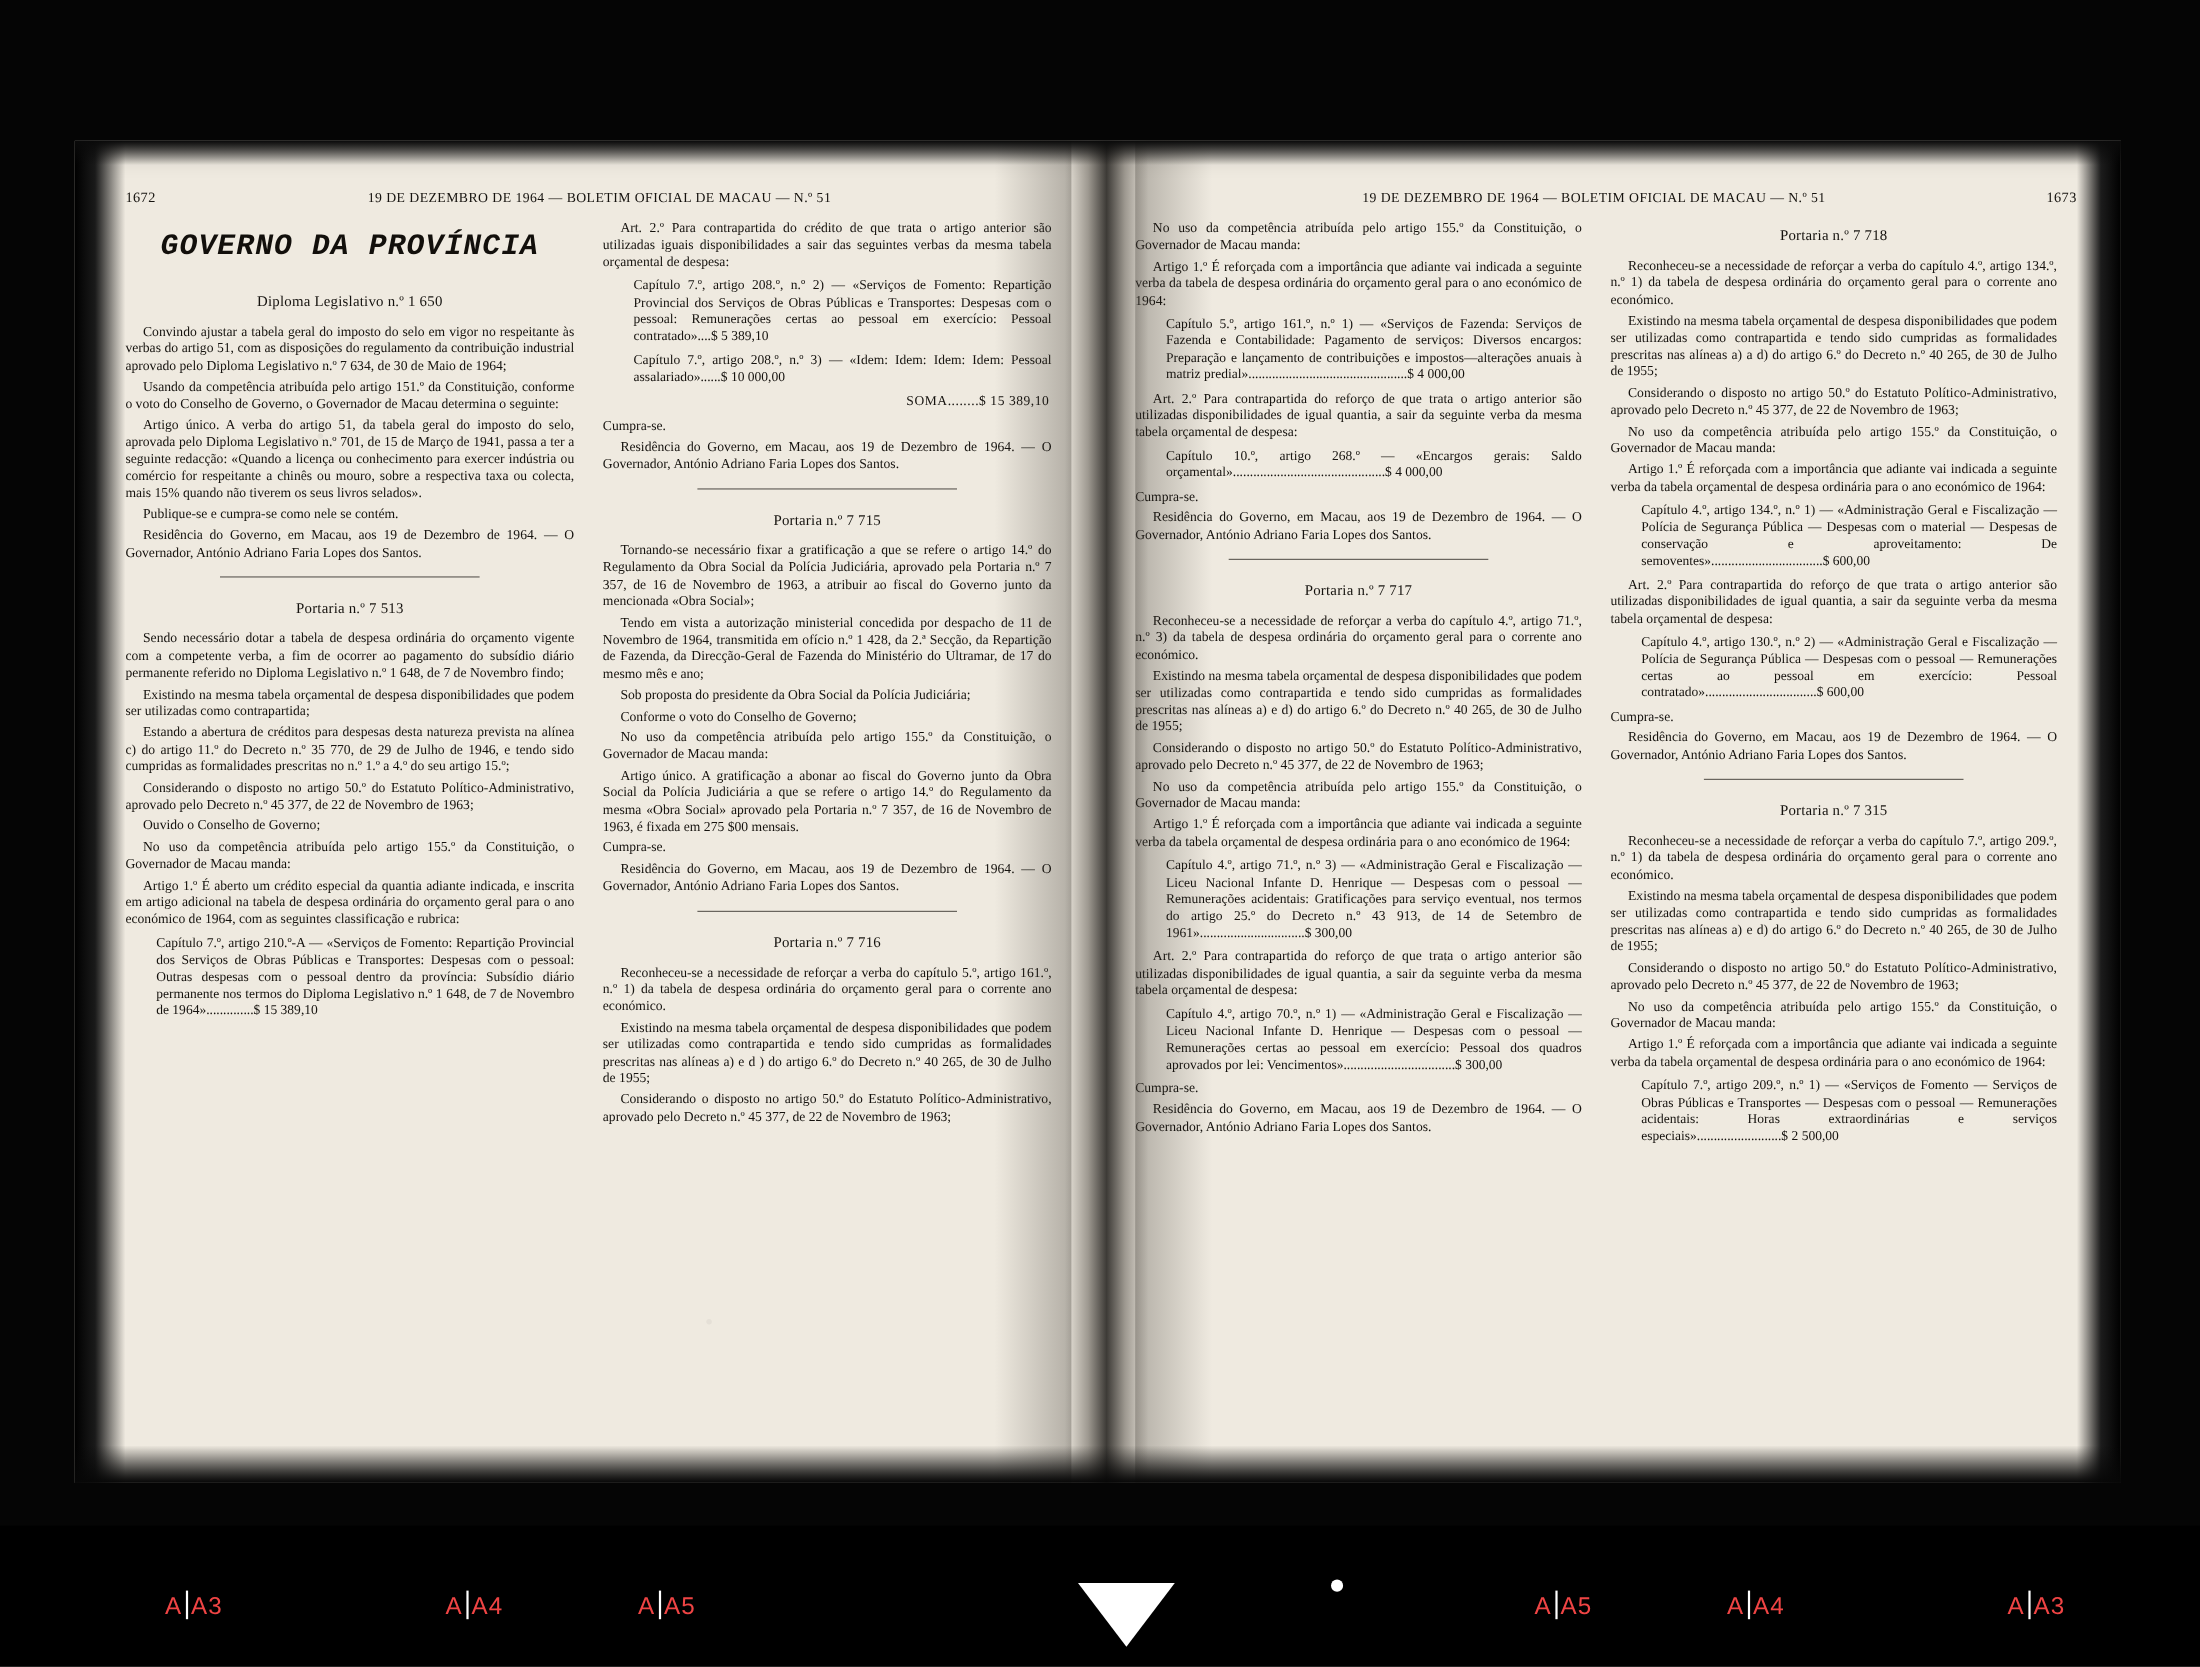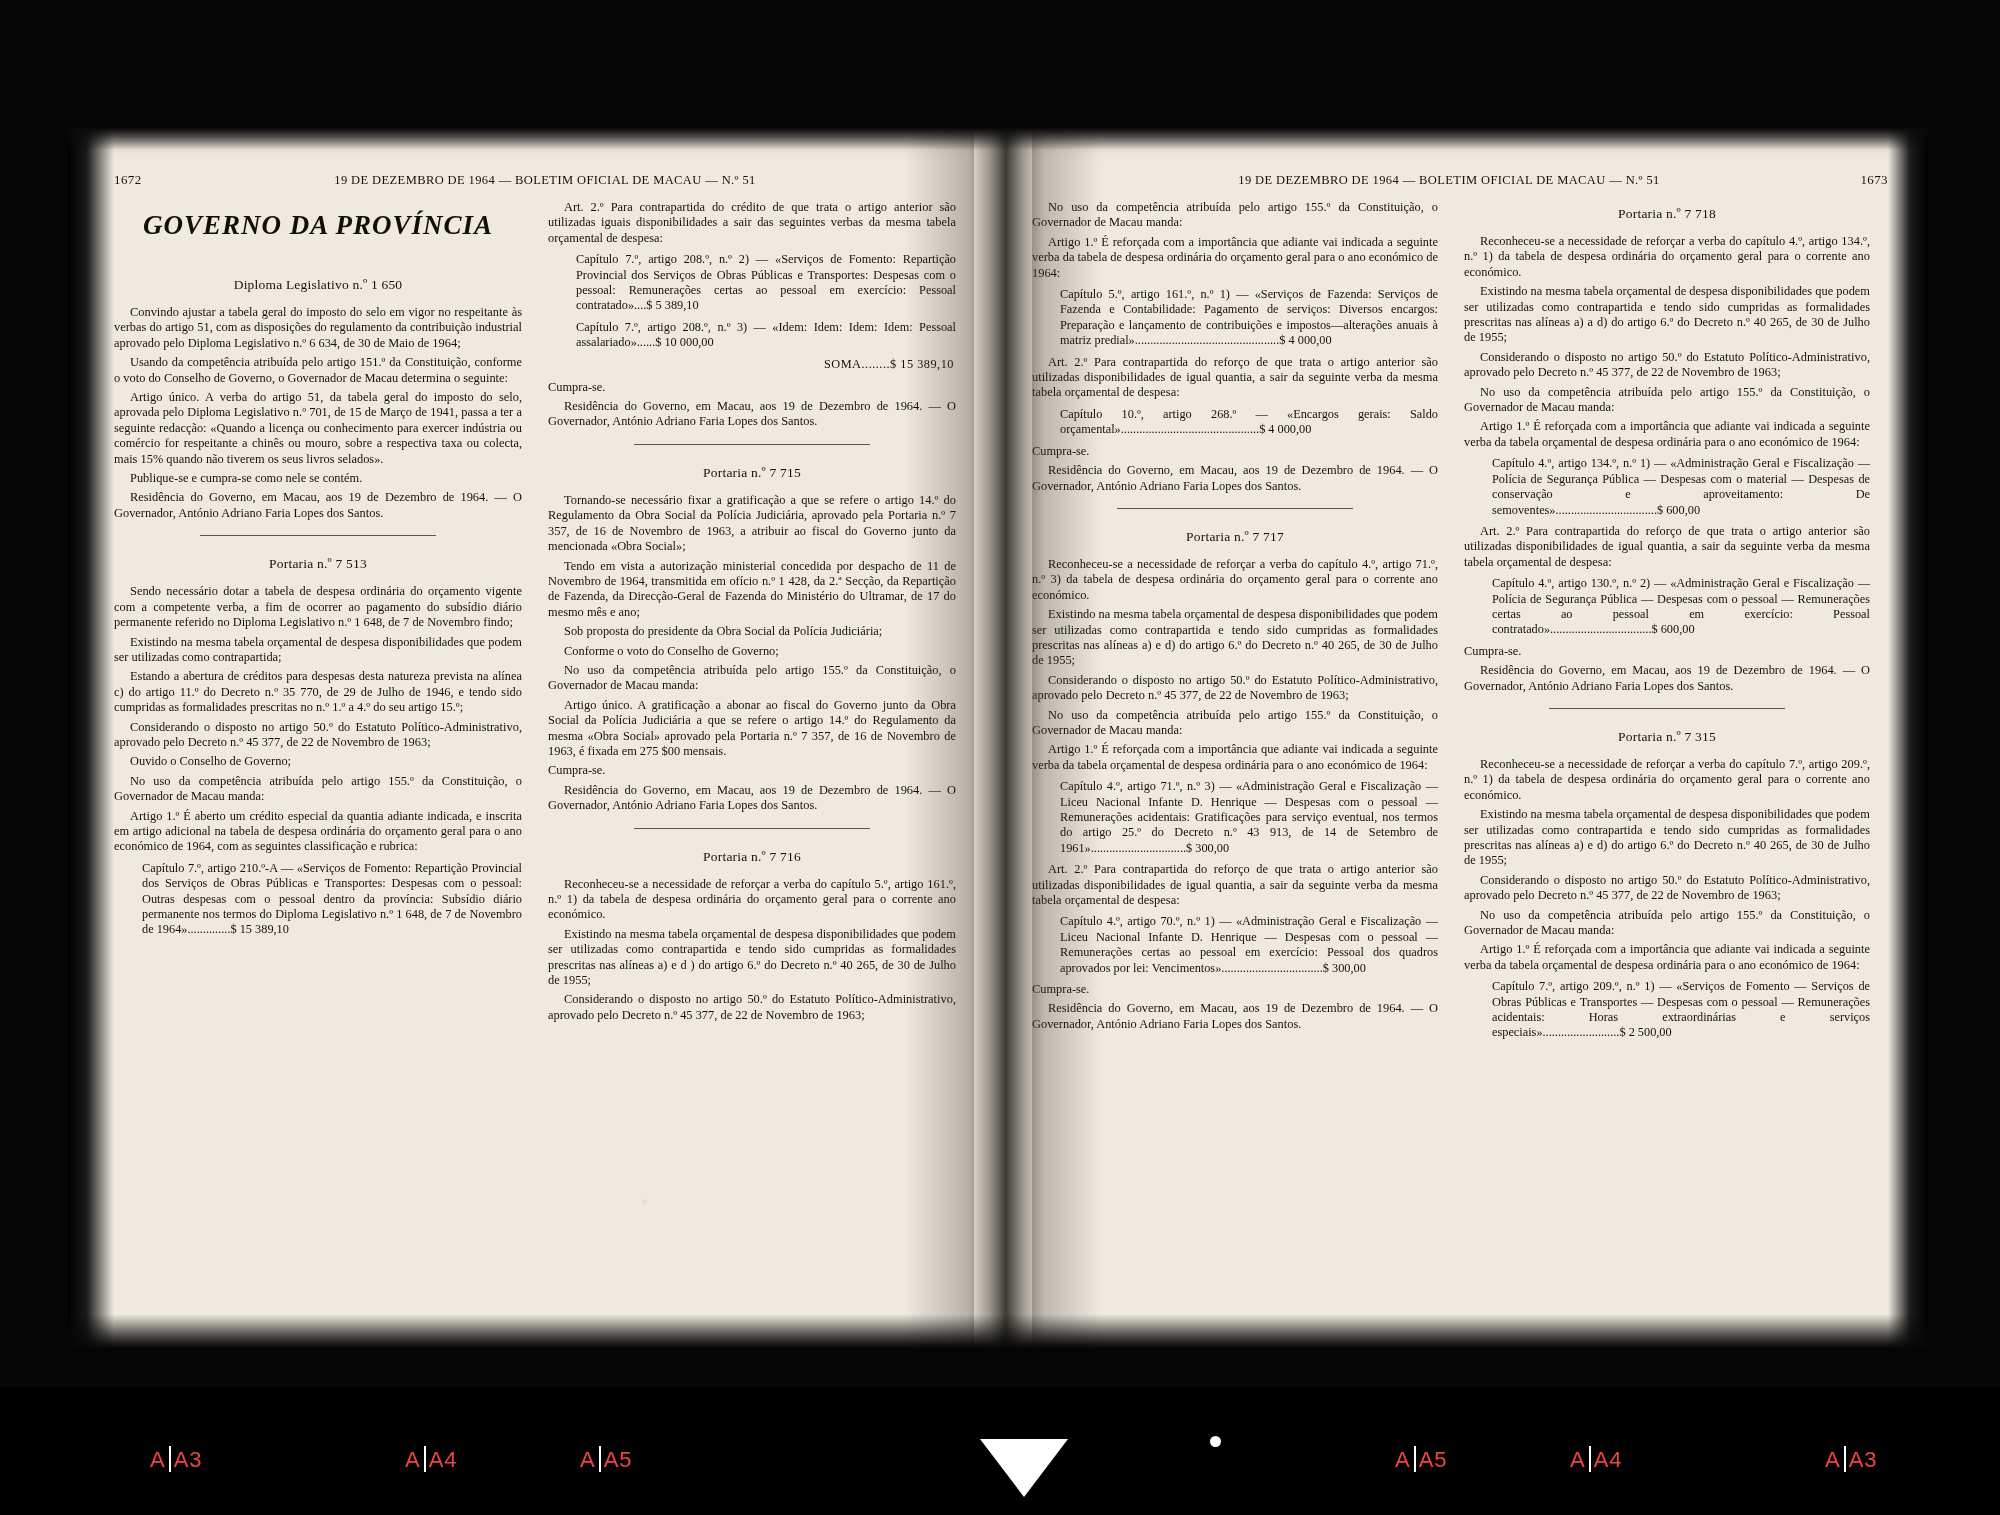--- a/index.html
+++ b/index.html
@@ -51,25 +51,25 @@
   #pageR .runhead .folio{width:62px;text-align:right;font-size:13px;}
 
   .cols{
     position:absolute;top:72px;left:0;width:100%;
     display:flex;gap:26px;
   }
   .col{width:408px;}
   #pageR .col{width:406px;}
 
   .masthead{
-    font-family:Liberation Serif, serif;
+    font-family:Liberation Mono, monospace;
     font-weight:bold;font-style:italic;
     font-size:27px;letter-spacing:1px;
     text-align:center;
-    margin:10px 0 36px 0;
+    margin:10px 0 26px 0;
     color:#120f0b;
   }
 
   h3.head{
     text-align:center;font-size:13.5px;font-weight:normal;
     margin:20px 0 12px 0;letter-spacing:.2px;
   }
   h3.head.first{margin-top:6px;}
 
   p{
@@ -150,21 +150,21 @@
       </div>
 
       <div class="cols">
 
         <div class="col">
           <div class="masthead">
             <span>GOVERNO DA PROVÍNCIA</span>
           </div>
 
           <h3 class="head">Diploma Legislativo n.º 1 650</h3>
-          <p>Convindo ajustar a tabela geral do imposto do selo em vigor no respeitante às verbas do artigo 51, com as disposições do regulamento da contribuição industrial aprovado pelo Diploma Legislativo n.º 6 634, de 30 de Maio de 1964;</p>
+          <p>Convindo ajustar a tabela geral do imposto do selo em vigor no respeitante às verbas do artigo 51, com as disposições do regulamento da contribuição industrial aprovado pelo Diploma Legislativo n.º 7 634, de 30 de Maio de 1964;</p>
           <p>Usando da competência atribuída pelo artigo 151.º da Constituição, conforme o voto do Conselho de Governo, o Governador de Macau determina o seguinte:</p>
           <p>Artigo único. A verba do artigo 51, da tabela geral do imposto do selo, aprovada pelo Diploma Legislativo n.º 701, de 15 de Março de 1941, passa a ter a seguinte redacção: «Quando a licença ou conhecimento para exercer indústria ou comércio for respeitante a chinês ou mouro, sobre a respectiva taxa ou colecta, mais 15% quando não tiverem os seus livros selados».</p>
           <p>Publique-se e cumpra-se como nele se contém.</p>
           <p class="sig">Residência do Governo, em Macau, aos 19 de Dezembro de 1964. — O Governador, António Adriano Faria Lopes dos Santos.</p>
 
           <div class="rule"></div>
 
           <h3 class="head">Portaria n.º 7 513</h3>
           <p>Sendo necessário dotar a tabela de despesa ordinária do orçamento vigente com a competente verba, a fim de ocorrer ao pagamento do subsídio diário permanente referido no Diploma Legislativo n.º 1 648, de 7 de Novembro findo;</p>
           <p>Existindo na mesma tabela orçamental de despesa disponibilidades que podem ser utilizadas como contrapartida;</p>

